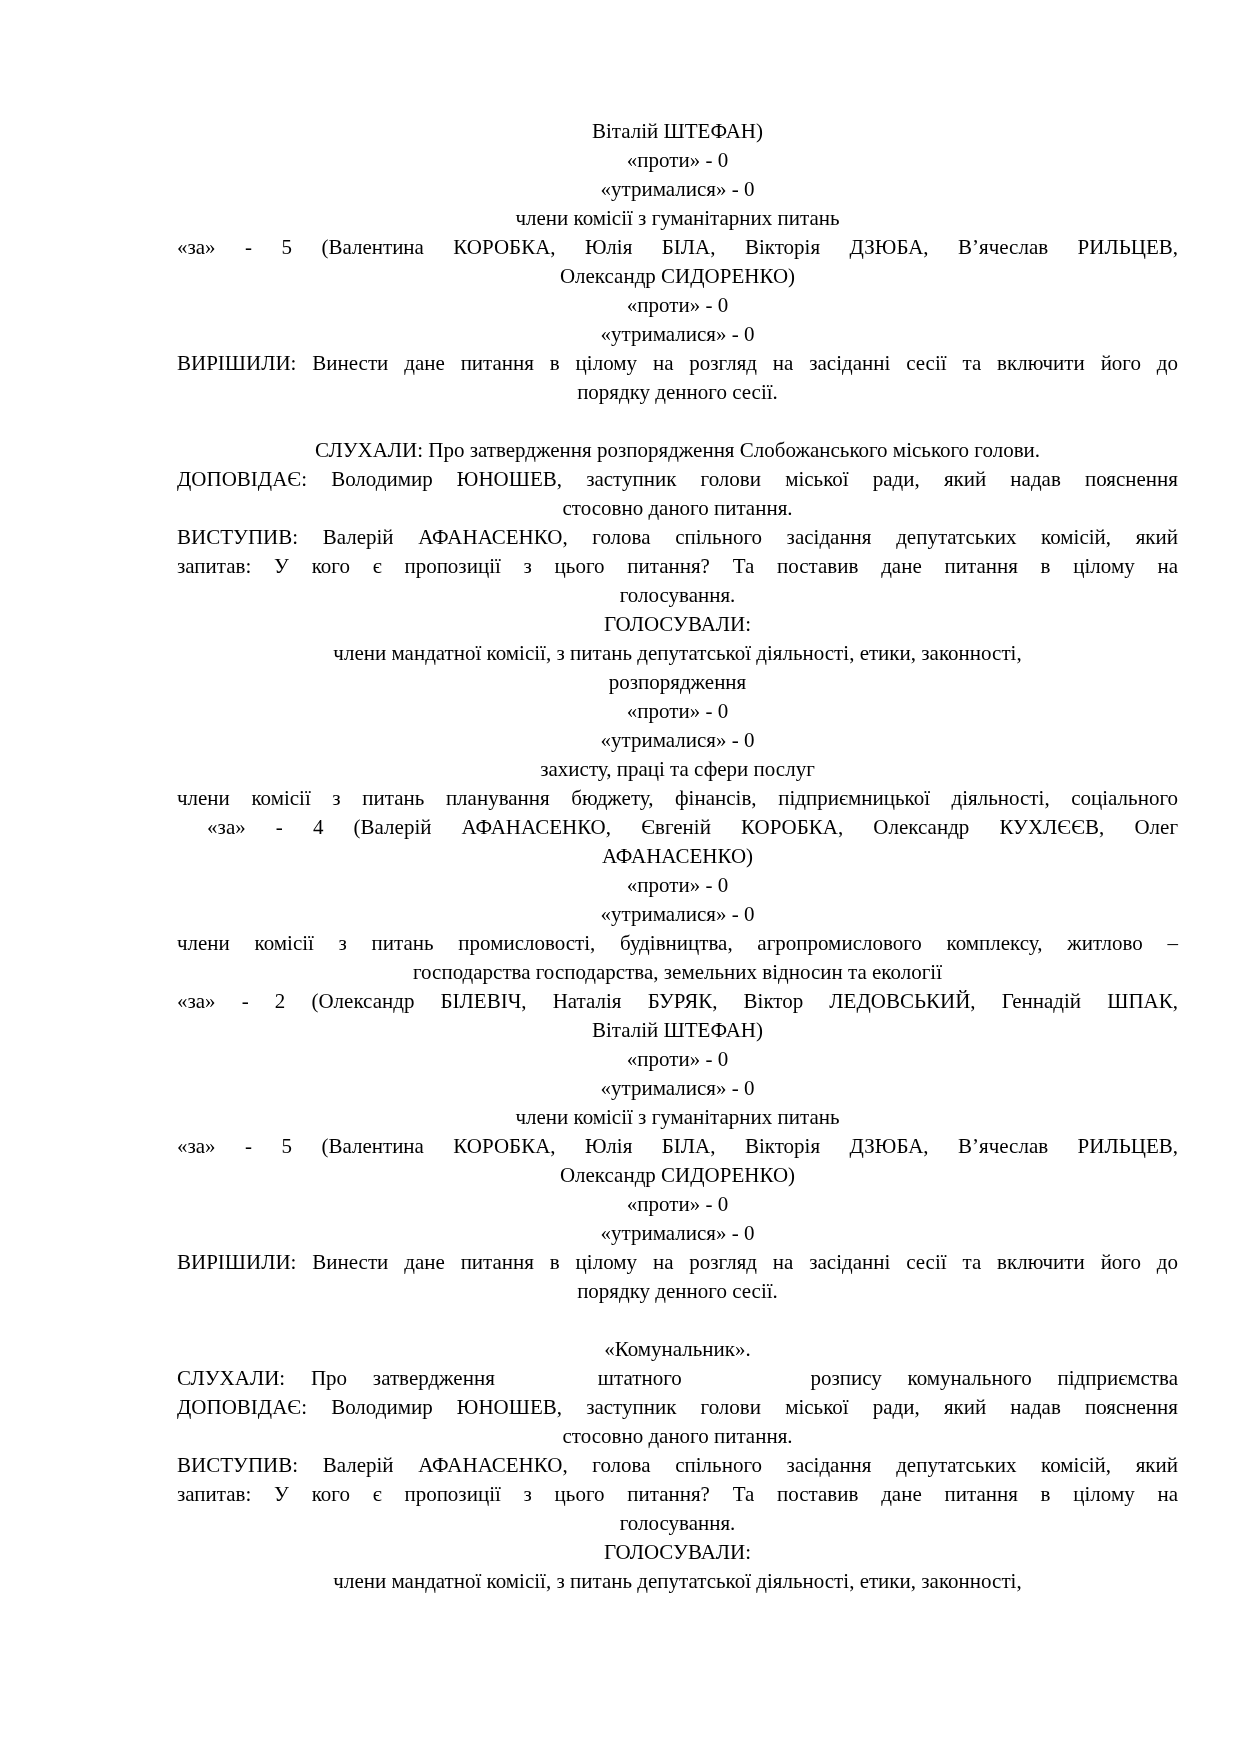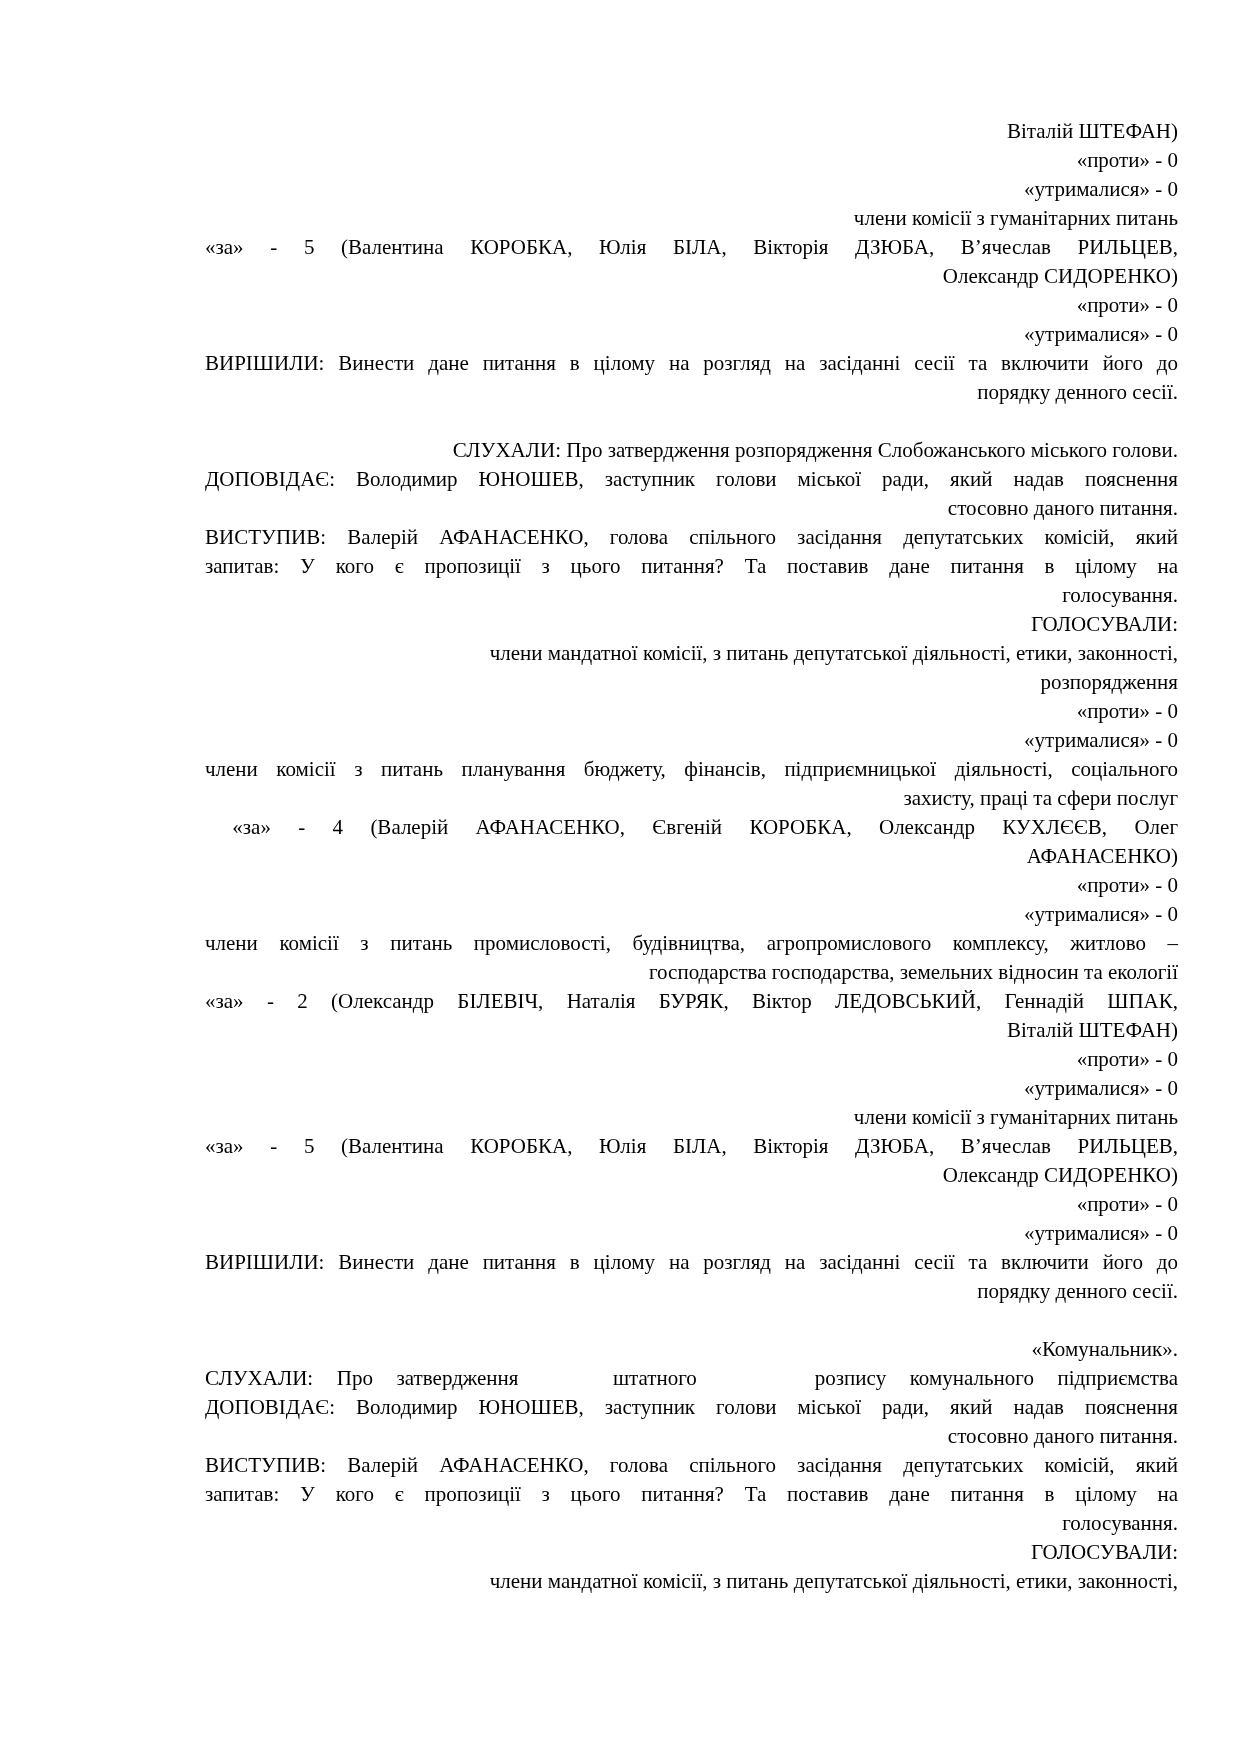--- a/index.html
+++ b/index.html
@@ -19,27 +19,26 @@
     position: absolute;
     left: 177px;
     top: 117px;
     width: 1001px;
   }
   .line {
     height: 29px;
     line-height: 29px;
     font-size: 21px;
     white-space: nowrap;
-    text-align: right;
+    text-align: center;
   }
   .line.j {
     white-space: normal;
     text-align: justify;
     text-align-last: justify;
-    margin-left: 28px;
   }
   .line.blank {
     
   }
 </style>
 </head>
 <body>
 
 <div class="doc">
     <div class="line">Віталій ШТЕФАН)</div>
@@ -57,22 +56,22 @@
     <div class="line j">ДОПОВІДАЄ: Володимир ЮНОШЕВ, заступник голови міської ради, який надав пояснення</div>
     <div class="line">стосовно даного питання.</div>
     <div class="line j">ВИСТУПИВ: Валерій АФАНАСЕНКО, голова спільного засідання депутатських комісій, який</div>
     <div class="line j">запитав: У кого є пропозиції з цього питання? Та поставив дане питання в цілому на</div>
     <div class="line">голосування.</div>
     <div class="line">ГОЛОСУВАЛИ:</div>
     <div class="line">члени мандатної комісії, з питань депутатської діяльності, етики, законності,</div>
     <div class="line">розпорядження</div>
     <div class="line">«проти» - 0</div>
     <div class="line">«утрималися» - 0</div>
+    <div class="line">захисту, праці та сфери послуг</div>
     <div class="line j">члени комісії з питань планування бюджету, фінансів, підприємницької діяльності, соціального</div>
-    <div class="line">захисту, праці та сфери послуг</div>
     <div class="line j">&nbsp;«за» - 4 (Валерій АФАНАСЕНКО, Євгеній КОРОБКА, Олександр КУХЛЄЄВ, Олег</div>
     <div class="line">АФАНАСЕНКО)</div>
     <div class="line">«проти» - 0</div>
     <div class="line">«утрималися» - 0</div>
     <div class="line j">члени комісії з питань промисловості, будівництва, агропромислового комплексу, житлово –</div>
     <div class="line">господарства господарства, земельних відносин та екології</div>
     <div class="line j">«за» - 2 (Олександр БІЛЕВІЧ, Наталія БУРЯК, Віктор ЛЕДОВСЬКИЙ, Геннадій ШПАК,</div>
     <div class="line">Віталій ШТЕФАН)</div>
     <div class="line">«проти» - 0</div>
     <div class="line">«утрималися» - 0</div>

